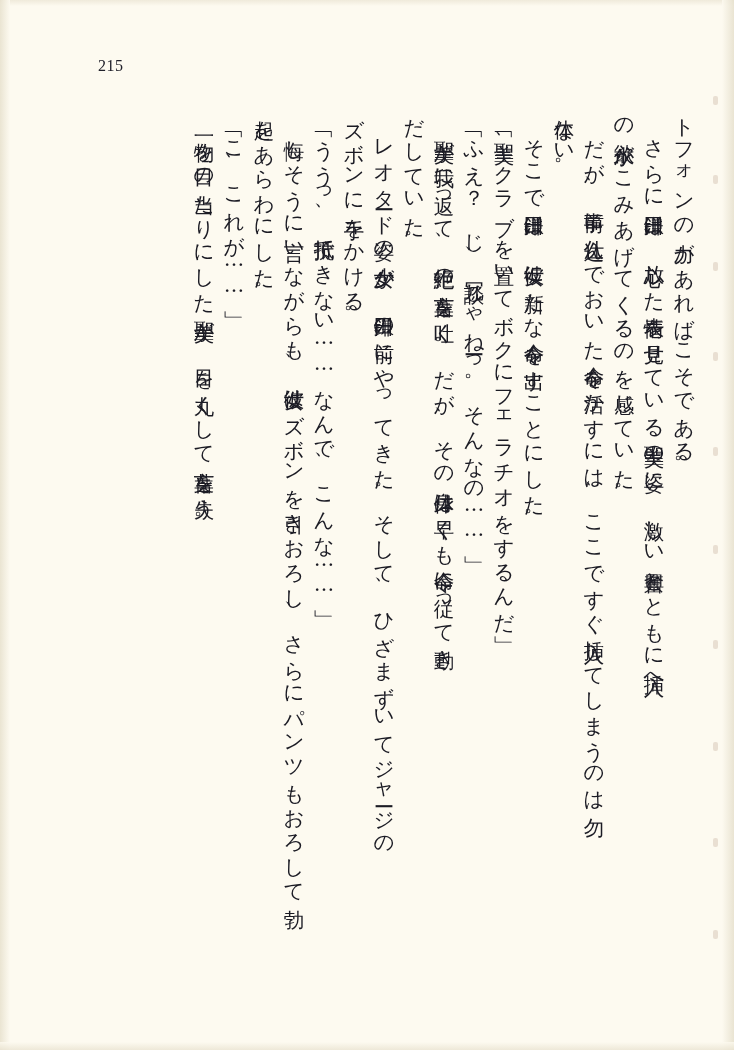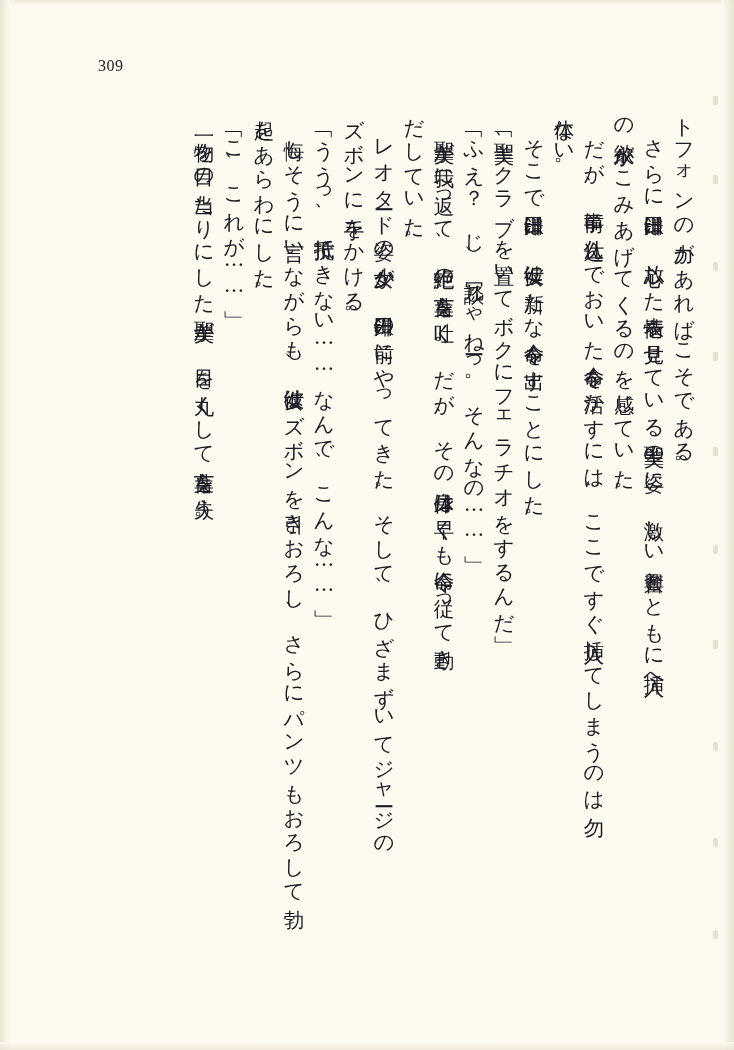--- a/index.html
+++ b/index.html
@@ -103,21 +103,21 @@
 </style>
 </head>
 <body>
 
 <div class="page">
   <div class="page-edge-top"></div>
   <div class="page-edge-left"></div>
   <div class="page-edge-right"></div>
   <div class="page-edge-bottom"></div>
 
-  <div class="folio">309</div>
+  <div class="folio">215</div>
 
   <div class="vtext" id="vtext" style="flex-direction: row-reverse;">
       <div class="vcol">トフォンの力があればこそである。</div>
       <div class="vcol indent">さらに鎌田は、放心した表情を見せている聖美の姿に、激しい興奮とともに挿入へ</div>
       <div class="vcol">の欲求がこみあげてくるのを感じていた。</div>
       <div class="vcol indent">だが、事前に仕込んでおいた命令を活かすには、ここですぐ挿入してしまうのは勿</div>
       <div class="vcol">体ない。</div>
       <div class="vcol indent">そこで鎌田は、彼女に新たな命令を出すことにした。</div>
       <div class="vcol indent">「聖美、クラブを置いてボクにフェラチオをするんだ」</div>
       <div class="vcol indent">「ふえ？　じ、冗談じゃねーっ。そんなの……」</div>

